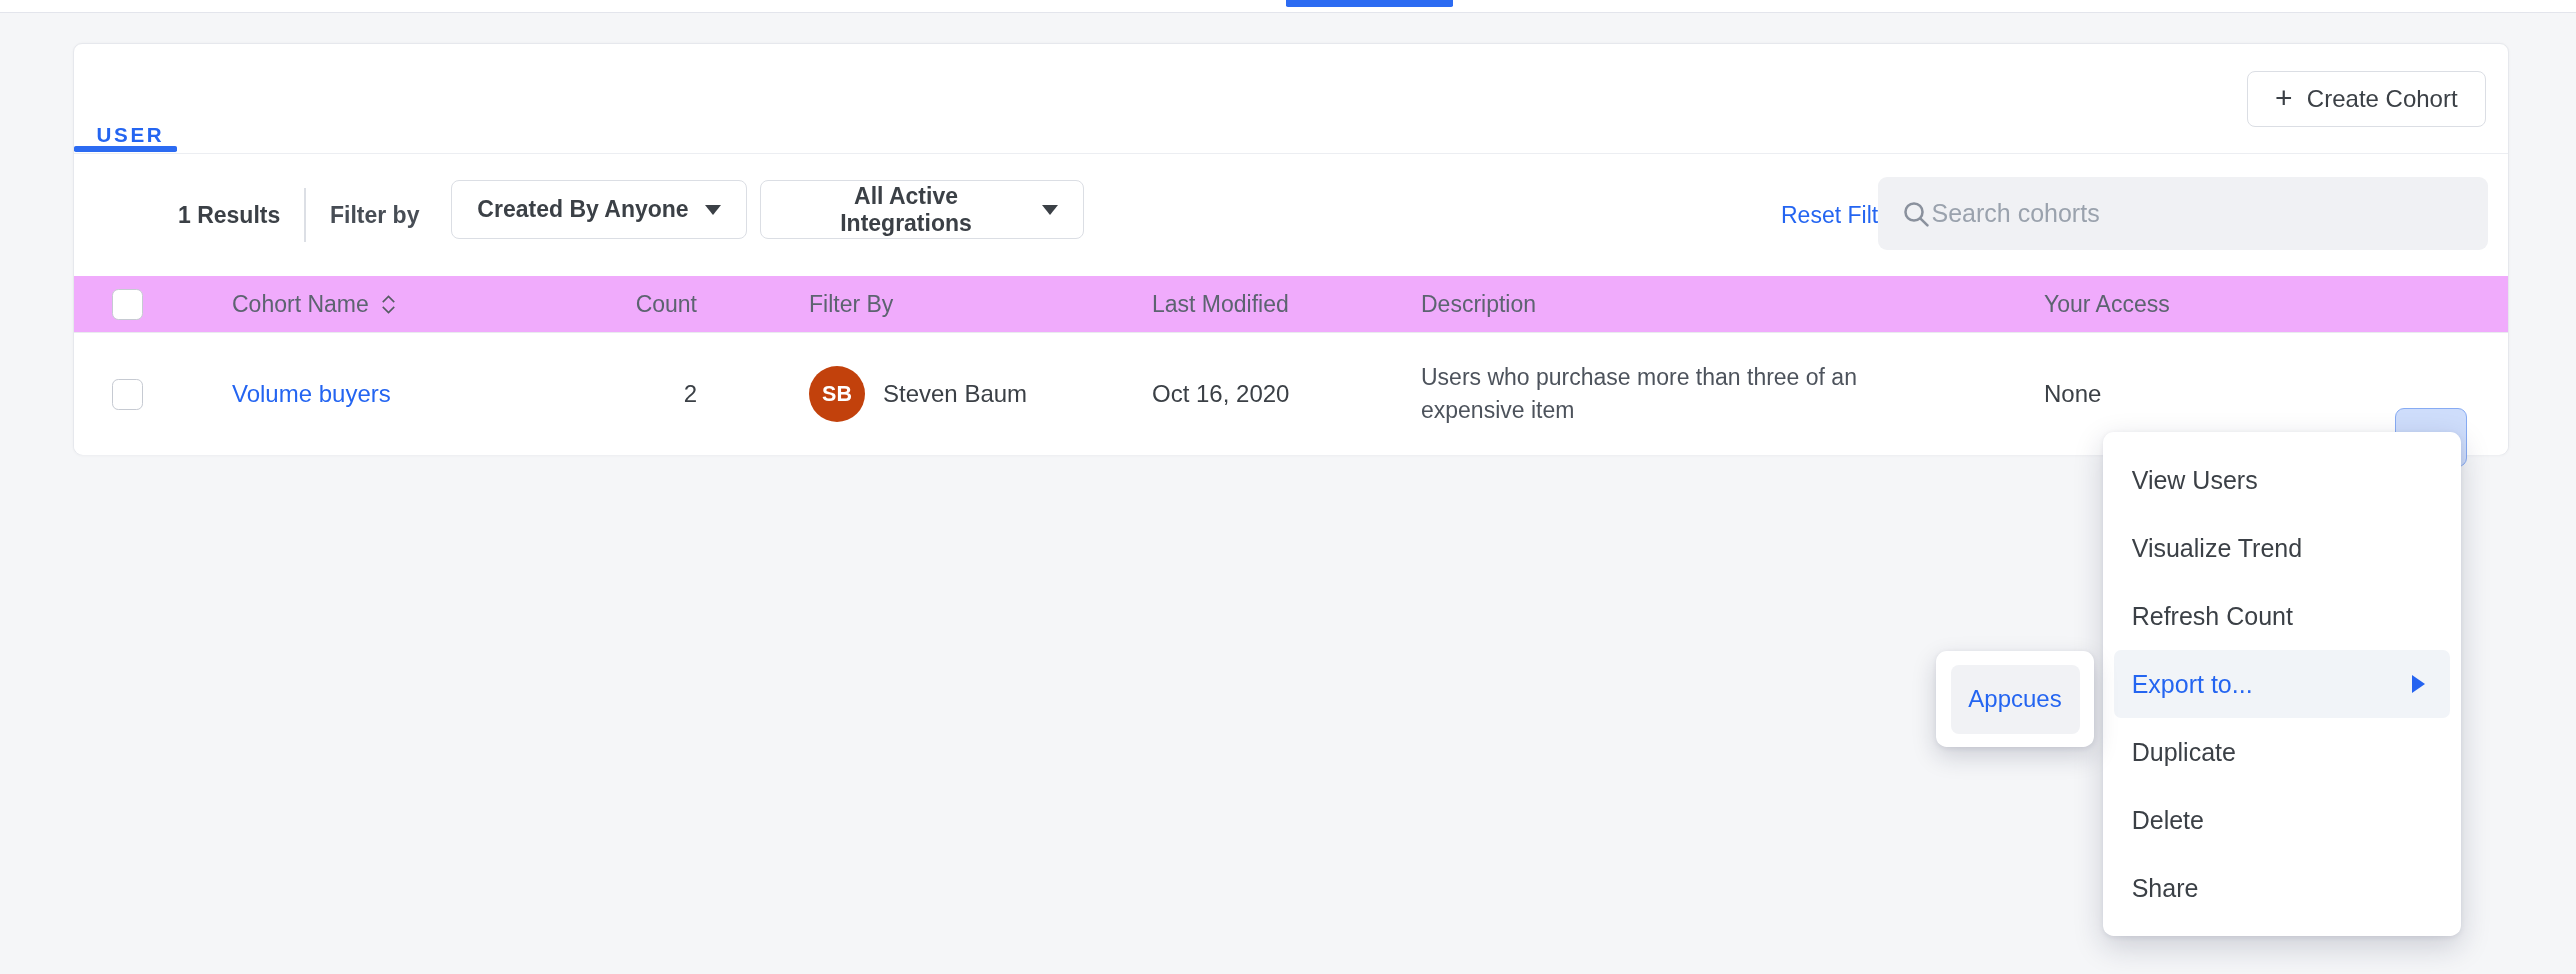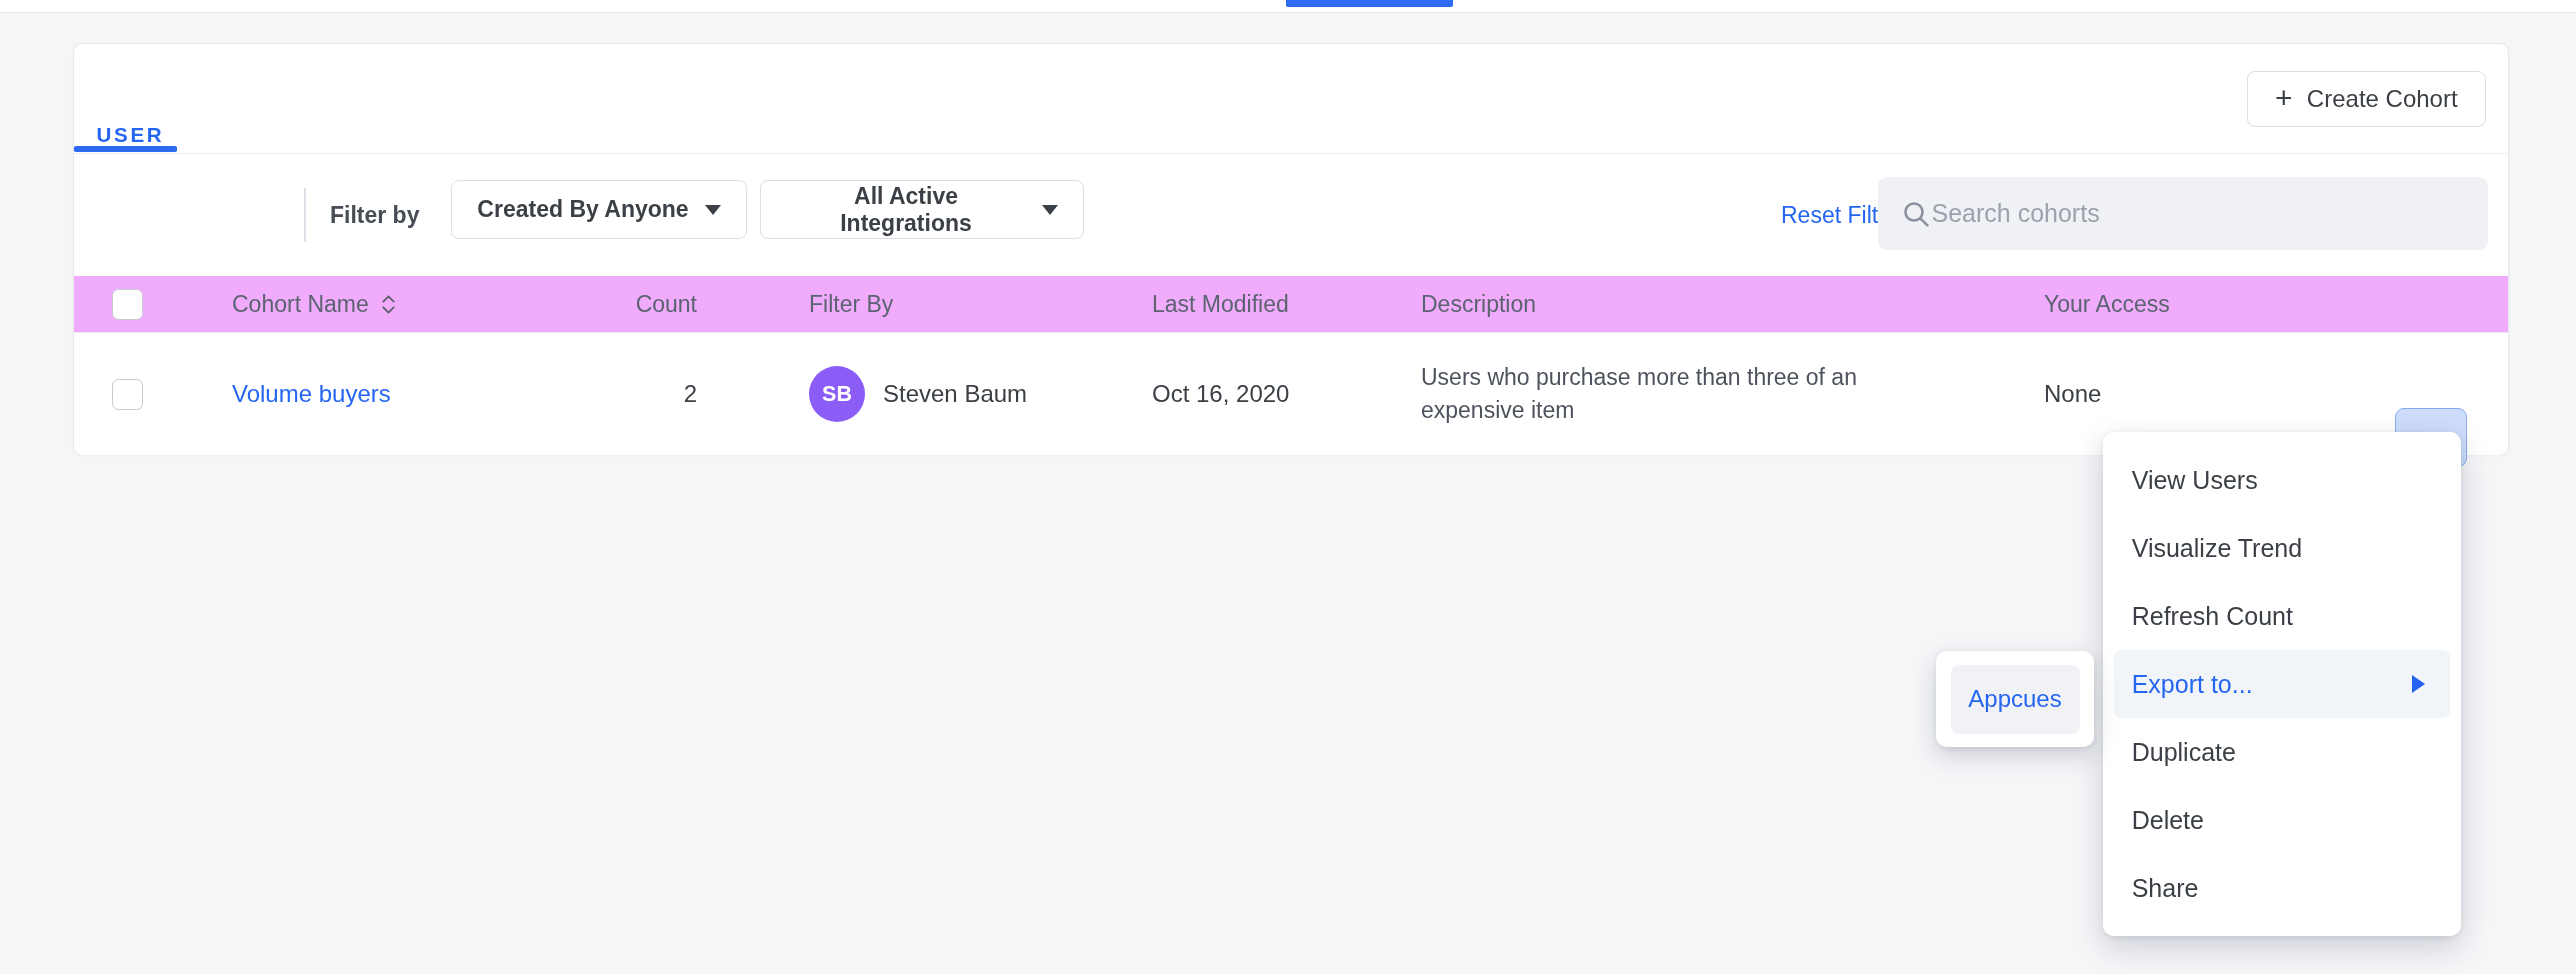--- a/index.html
+++ b/index.html
@@ -73,21 +73,21 @@
   .col-count { left:430px; width:193px; justify-content:flex-end; }
   .col-createdby { left:735px; }
   .col-modified { left:1078px; }
   .col-desc { left:1347px; }
   .col-access { left:1970px; }
 
   .checkbox { width:31px; height:31px; border:1.8px solid #C6CAD2; border-radius:6.3px;
               background:#ffffff; cursor:pointer; }
   .sort-icon { display:inline-flex; flex-direction:column; gap:3.6px; margin-left:12.5px; }
   .cohort-link { color:#2465F1; cursor:pointer; }
-  .avatar { width:56px; height:56px; border-radius:50%; background:#8b5cf6; color:#ffffff;
+  .avatar { width:56px; height:56px; border-radius:50%; background:#c2410c; color:#ffffff;
             display:flex; align-items:center; justify-content:center; font-size:21.5px;
             font-weight:700; margin-right:18px; }
   .desc-lines { display:flex; flex-direction:column; gap:3.6px; font-size:23px;
                 color:#4D535C; line-height:29px; }
   .more-btn { position:absolute; left:2321px; top:75px; width:72px; height:59px;
               background:#CEDDFB; border:1.8px solid #87ABF3; border-radius:9px;
               display:flex; align-items:center; justify-content:center; gap:5.4px;
               cursor:pointer; }
   .dot-ring { width:9px; height:9px; border:4.5px solid #2A61EF; border-radius:50%;
               background:transparent; }
@@ -128,20 +128,21 @@
     <div class="tabbar">
       <span class="tab-user">USER</span>
       <div class="tab-underline"></div>
       <button class="create-btn">
         <span class="plus-glyph">+</span>
         <span>Create Cohort</span>
       </button>
     </div>
 
     <div class="filter-row">
+      <span class="results-count">1 Results</span>
       <div class="v-divider"></div>
       <span class="filter-by">Filter by</span>
 
       <button class="dd-btn dd-created-by">
         <span>Created By Anyone</span>
         <span class="caret-down"></span>
       </button>
 
       <button class="dd-btn dd-integrations">
         <span>All Active Integrations</span>

